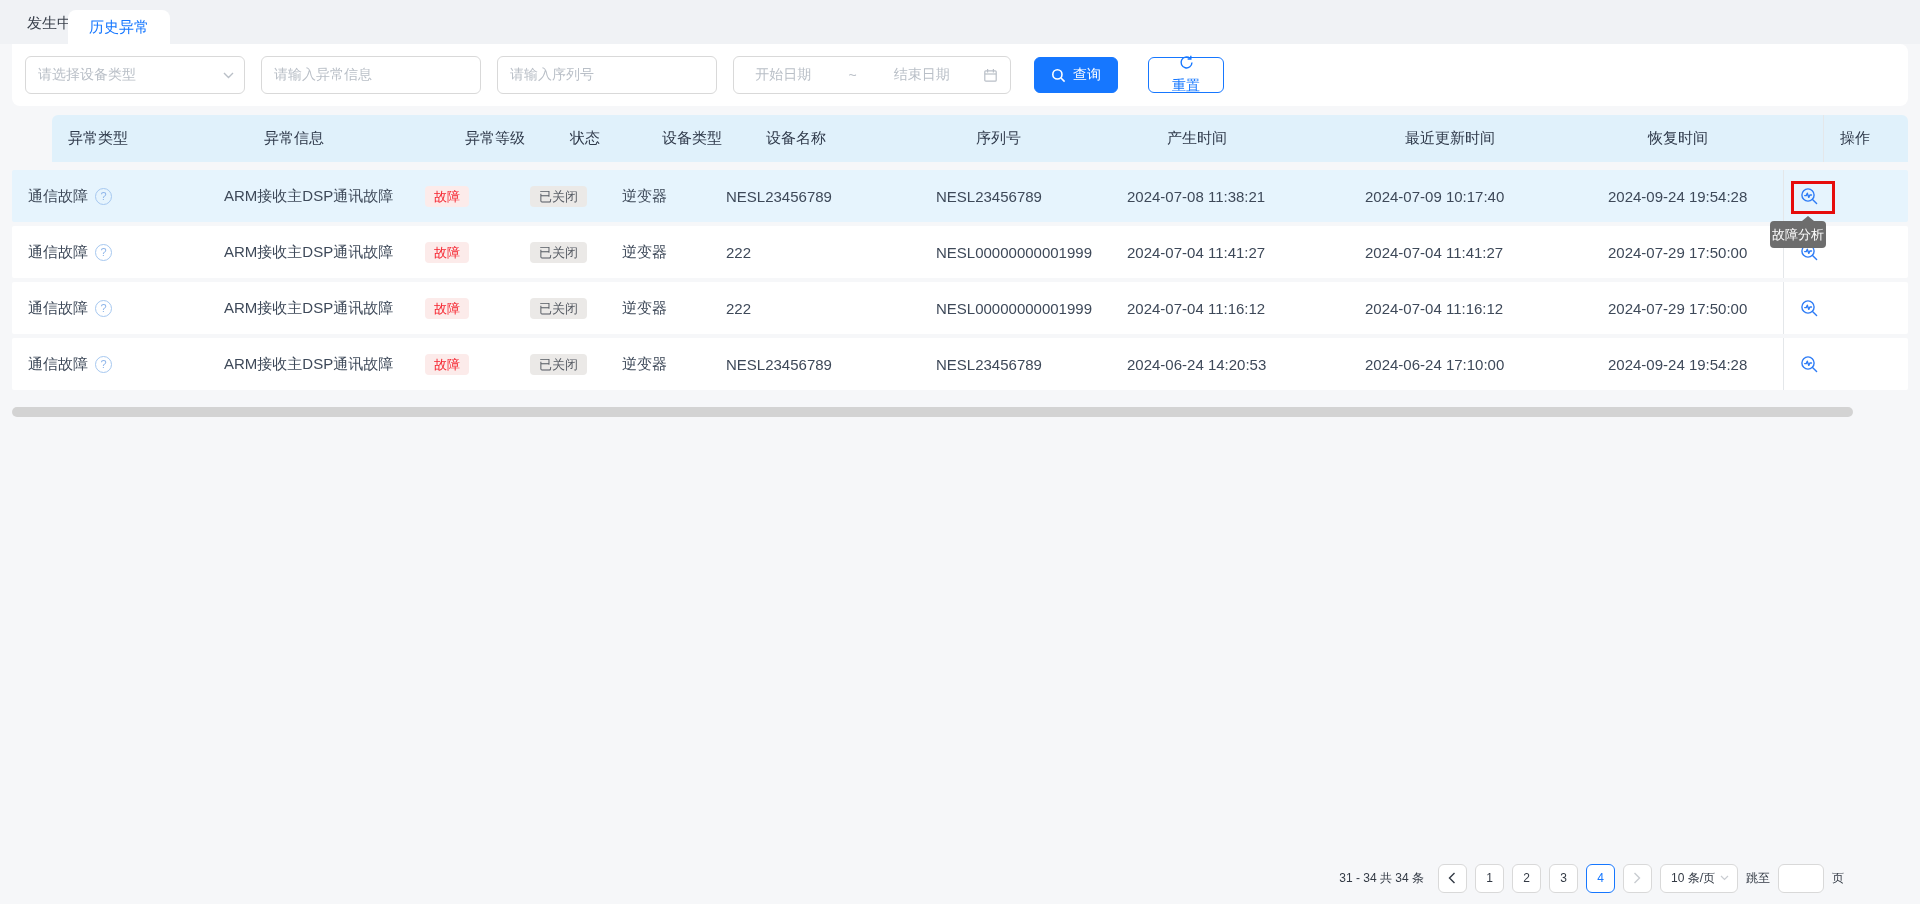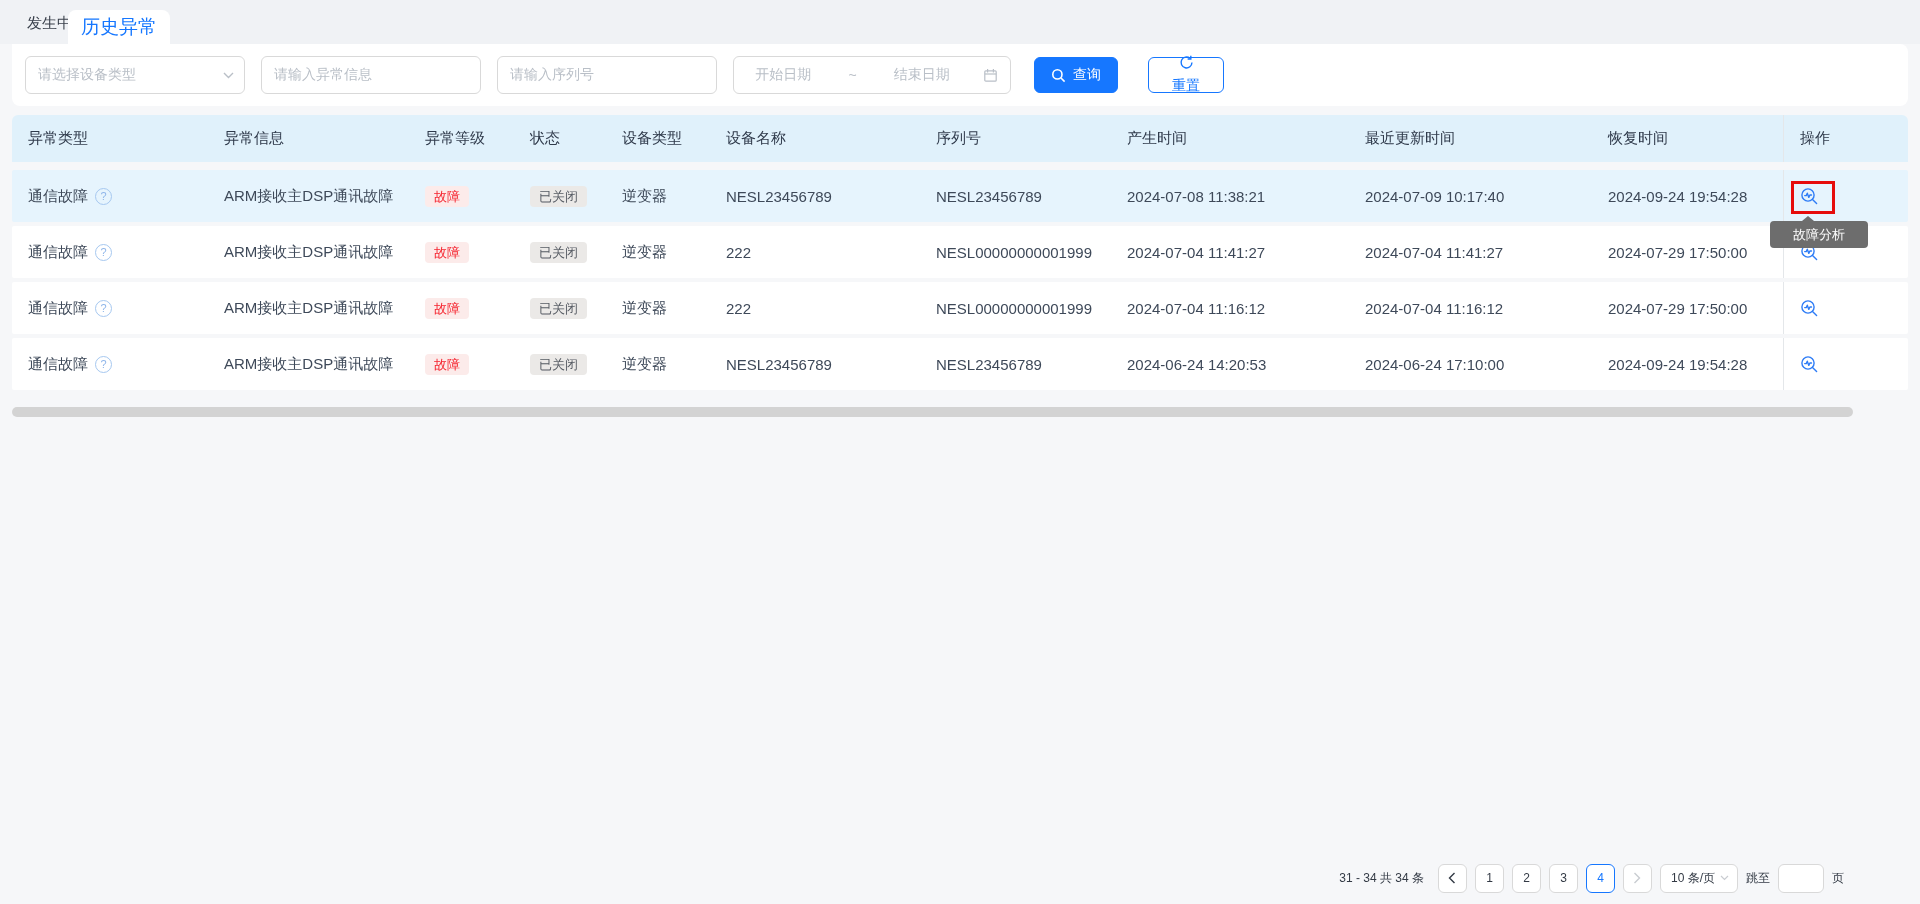--- a/index.html
+++ b/index.html
@@ -2,57 +2,57 @@
 <html><head>
 <meta charset="utf-8">
 <style>
   * { margin:0; padding:0; box-sizing:border-box; }
   html,body { width:1920px; height:904px; overflow:hidden; }
   body { font-family:"Liberation Sans","DejaVu Sans",sans-serif; background:#f6f7f9; position:relative; }
 
   .topbar { position:absolute; left:0; top:0; width:1920px; height:44px; background:#f0f2f5; }
   .tab-plain { position:absolute; left:27px; top:0; height:44px; line-height:46px; font-size:15px; color:#383f4a; cursor:pointer; }
   .tab-active { position:absolute; left:68px; top:10px; width:102px; height:34px; background:#ffffff;
-                border-radius:8px 8px 0 0; color:#1677ff; font-size:19px; display:flex; align-items:center;
+                border-radius:8px 8px 0 0; color:#1677ff; font-size:15px; display:flex; align-items:center;
                 justify-content:center; cursor:pointer; }
 
   .filter-card { position:absolute; left:12px; top:44px; width:1896px; height:62px; background:#ffffff;
                  border-radius:0 8px 8px 8px; display:flex; align-items:center; }
   .ctrl { height:38px; border:1px solid #d9d9d9; border-radius:6px; background:#fff; display:flex;
           align-items:center; font-size:14px; color:#b9bfc7;gap:24px; }
   .select-device { position:absolute; left:13px; width:220px; padding:0 10px 0 12px; justify-content:space-between; cursor:pointer; }
   .input-info   { position:absolute; left:249px; width:220px; padding:0 12px; }
   .input-serial { position:absolute; left:485px; width:220px; padding:0 12px; }
   .date-range   { position:absolute; left:721px; width:278px; padding:0 12px; }
   .date-range .dph { flex:1; text-align:center; }
   .date-sep { padding:0 4px; color:#b9bfc7; }
   .btn { height:36px; border-radius:6px; font-size:14px; display:flex; align-items:center; gap:7px;
          justify-content:center; cursor:pointer; }
   .btn-search { position:absolute; left:1022px; width:84px; background:#1677ff; color:#fff; border:1px solid #1677ff; }
   .btn-reset  { position:absolute; left:1136px; width:76px; background:#fff; color:#1677ff; border:1px solid #1677ff;flex-direction:column; }
 
   .table-stack { position:absolute; left:12px; top:115px; width:1896px; }
   .grid { display:grid; grid-template-columns:196px 201px 105px 92px 104px 210px 191px 238px 243px 191px auto; align-items:center; }
-  .thead { height:47px; background:#e0f1fb; border-radius:6px 6px 0 0; font-size:15px; font-weight:500; color:#2f3a4b; margin-bottom:8px; }
+  .thead { height:47px; background:#e0f1fb; border-radius:6px 6px 0 0; font-size:15px; font-weight:500; color:#2f3a4b; margin-bottom:8px;margin-left:40px; }
   .trow { height:52px; background:#ffffff; border-radius:2px; font-size:15px; color:#3e4959; margin-bottom:4px; }
   .trow.highlight { background:#e6f4fd; }
   .td, .th { padding-left:16px; white-space:nowrap; overflow:hidden; display:flex; align-items:center; gap:7px; }
   .th.op, .td.op { border-left:1px solid #e4e7ea; align-self:stretch; }
 
   .q-icon { width:17px; height:17px; border:1px solid #a6c8f0; border-radius:50%; color:#8fb6ea; font-size:11px;
             display:inline-flex; align-items:center; justify-content:center; cursor:pointer; flex:0 0 auto; }
   .badge { display:inline-block; padding:4px 9px; border-radius:4px; font-size:13px; line-height:1; }
   .badge-fault  { color:#f5222d; background:#fcebea; }
   .badge-closed { color:#565b63; background:#ebe9e7; }
   .op-icon { display:inline-flex; cursor:pointer; }
 
   .h-scrollbar { position:absolute; left:12px; top:407px; width:1841px; height:10px; border-radius:5px; background:#d3d3d3; cursor:grab; }
 
   .annotation-box { position:absolute; left:1791px; top:181px; width:44px; height:33px; border:3px solid #e60c0c; }
-  .tooltip { position:absolute; left:1770px; top:221px; height:27px; padding:0 23px; background:#6d6d6d; color:#fff;
+  .tooltip { position:absolute; left:1770px; top:221px; height:27px; padding:0 2px; background:#6d6d6d; color:#fff;
              font-size:13px; border-radius:4px; display:flex; align-items:center; }
   .tooltip::after { content:""; position:absolute; top:-5px; left:32px; border-left:6px solid transparent;
                     border-right:6px solid transparent; border-bottom:5px solid #6d6d6d; }
 
   .pagination { position:absolute; top:862px; right:76px; height:32px; display:flex; align-items:center; gap:8px;
                 font-size:12px; color:#333a45; }
   .pg-total { margin-right:6px; }
   .pg-btn { width:29px; height:29px; border:1px solid #d9d9d9; border-radius:6px; background:#fff; display:flex;
             align-items:center; justify-content:center; cursor:pointer; color:#333a45; }
   .pg-btn.active { border-color:#1677ff; color:#1677ff; }

